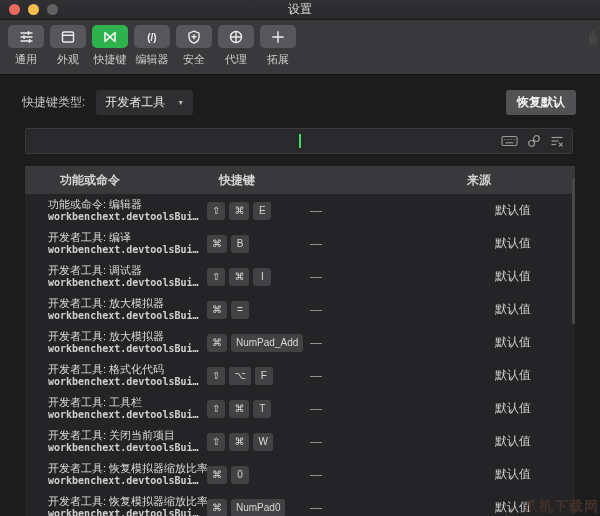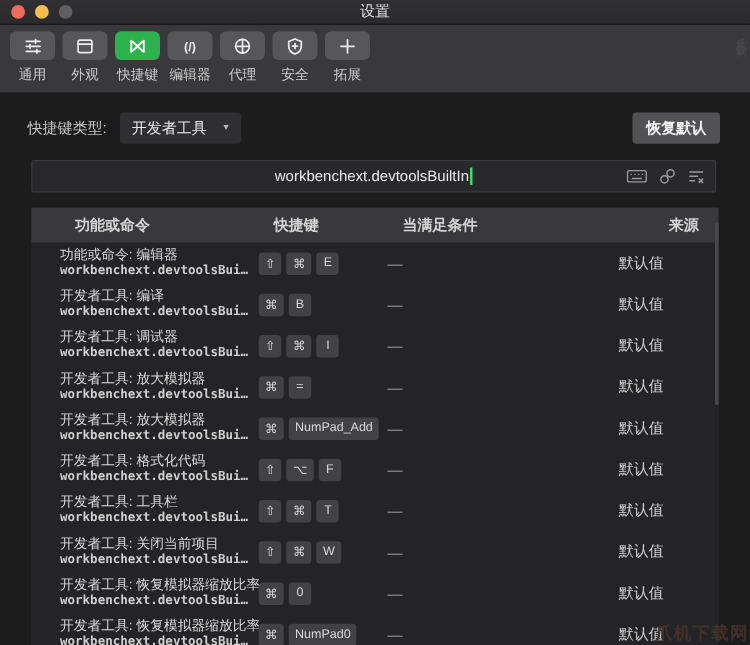--- a/index.html
+++ b/index.html
@@ -154,40 +154,40 @@
           </svg>
         </span>
     </div>
     <div class="tool-label">编辑器</div>
   </div>
 
   <div class="tool-item">
     <div class="tool-btn">
       <span class="tool-icon">
           <svg width="16" height="16" viewBox="0 0 16 16" fill="none" stroke="#ececec" stroke-width="1.4" stroke-linecap="round">
+      <path d="M8 2.2 L13 4.2 V8 C13 11.2 10.9 13.2 8 14.2 C5.1 13.2 3 11.2 3 8 V4.2 Z"></path>
+      <line x1="8" y1="5.8" x2="8" y2="9.8"></line>
+            <line x1="6" y1="7.8" x2="10" y2="7.8"></line>
+          </svg>
+        </span>
+    </div>
+    <div class="tool-label">安全</div>
+  </div>
+
+  <div class="tool-item">
+    <div class="tool-btn">
+      <span class="tool-icon">
+          <svg width="16" height="16" viewBox="0 0 16 16" fill="none" stroke="#ececec" stroke-width="1.4" stroke-linecap="round">
       <circle cx="8" cy="8" r="5.5"></circle>
             <line x1="8" y1="2.5" x2="8" y2="13.5"></line>
             <line x1="2.5" y1="8" x2="13.5" y2="8"></line>
           </svg>
         </span>
     </div>
     <div class="tool-label">代理</div>
-  </div>
-
-  <div class="tool-item">
-    <div class="tool-btn">
-      <span class="tool-icon">
-          <svg width="16" height="16" viewBox="0 0 16 16" fill="none" stroke="#ececec" stroke-width="1.4" stroke-linecap="round">
-      <path d="M8 2.2 L13 4.2 V8 C13 11.2 10.9 13.2 8 14.2 C5.1 13.2 3 11.2 3 8 V4.2 Z"></path>
-      <line x1="8" y1="5.8" x2="8" y2="9.8"></line>
-            <line x1="6" y1="7.8" x2="10" y2="7.8"></line>
-          </svg>
-        </span>
-    </div>
-    <div class="tool-label">安全</div>
   </div>
 
   <div class="tool-item">
     <div class="tool-btn">
       <span class="tool-icon">
           <svg width="16" height="16" viewBox="0 0 16 16" fill="none" stroke="#ececec" stroke-width="1.4" stroke-linecap="round">
       <line x1="8" y1="2.8" x2="8" y2="13.2"></line>
             <line x1="2.8" y1="8" x2="13.2" y2="8"></line>
           </svg>
         </span>
@@ -199,21 +199,20 @@
 <div class="filter-row">
   <span class="filter-label">快捷键类型:</span>
   <div class="type-select">
     <span>开发者工具</span>
     <span class="caret">▼</span>
   </div>
   <div class="restore-btn">恢复默认</div>
 </div>
 
 <div class="search-wrap">
-  <span class="search-value">workbenchext.devtoolsBuiltIn</span>
     <span class="cursor" style="background: rgb(61, 220, 102);"></span>
   <div class="search-icons">
     <span>
       <svg width="17" height="14" viewBox="0 0 17 14" fill="none" stroke="#9b9b9b" stroke-width="1.1">
         <rect x="1" y="2.5" width="15" height="9" rx="1.5"></rect>
         <line x1="3.5" y1="5.5" x2="4.5" y2="5.5"></line>
           <line x1="6.5" y1="5.5" x2="7.5" y2="5.5"></line>
         <line x1="9.5" y1="5.5" x2="10.5" y2="5.5"></line>
           <line x1="12.5" y1="5.5" x2="13.5" y2="5.5"></line>
         <line x1="4.5" y1="8.8" x2="12.5" y2="8.8"></line>
@@ -235,21 +234,20 @@
         <line x1="12.5" y1="8.8" x2="9" y2="12.3"></line>
       </svg>
     </span>
   </div>
 </div>
 
 <div class="table">
   <div class="thead">
     <span class="h1">功能或命令</span>
     <span class="h2">快捷键</span>
-    <span class="h3">当满足条件</span>
     <span class="h4">来源</span>
   </div>
   <div>
   <div class="row">
     <div class="cmd-cell">
       <span class="cmd-title">功能或命令: 编辑器</span>
       <span class="cmd-id">workbenchext.devtoolsBui…</span>
     </div>
     <div class="keys-cell">
           <span class="keycap">⇧</span>

